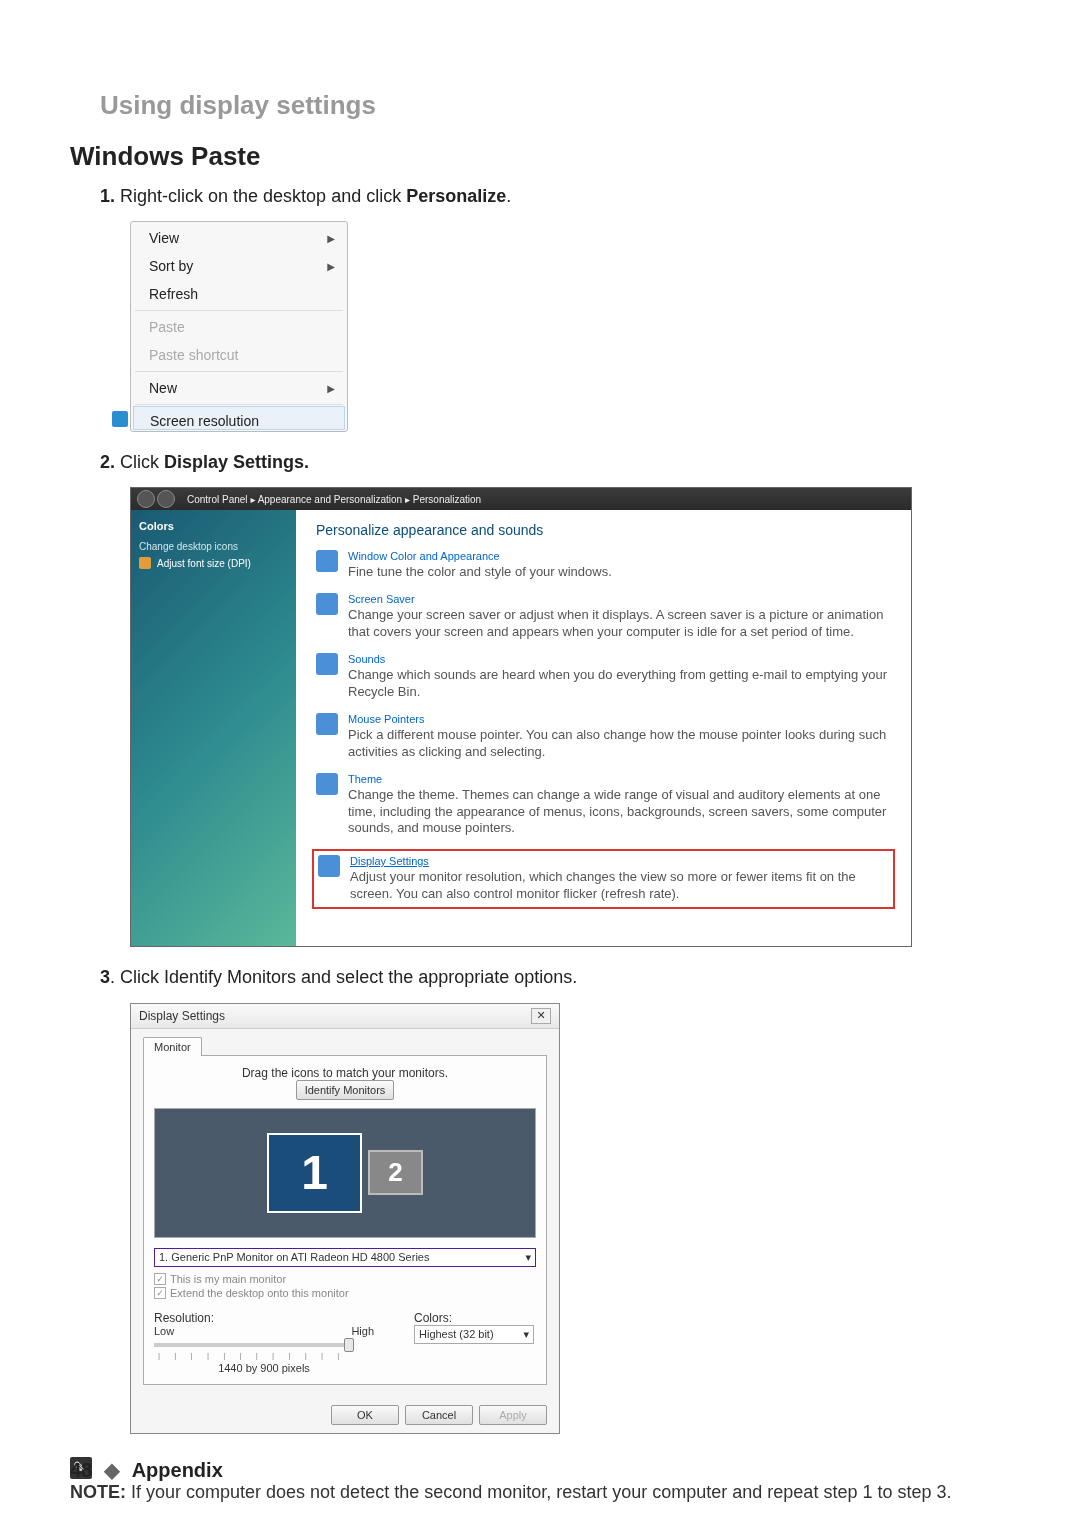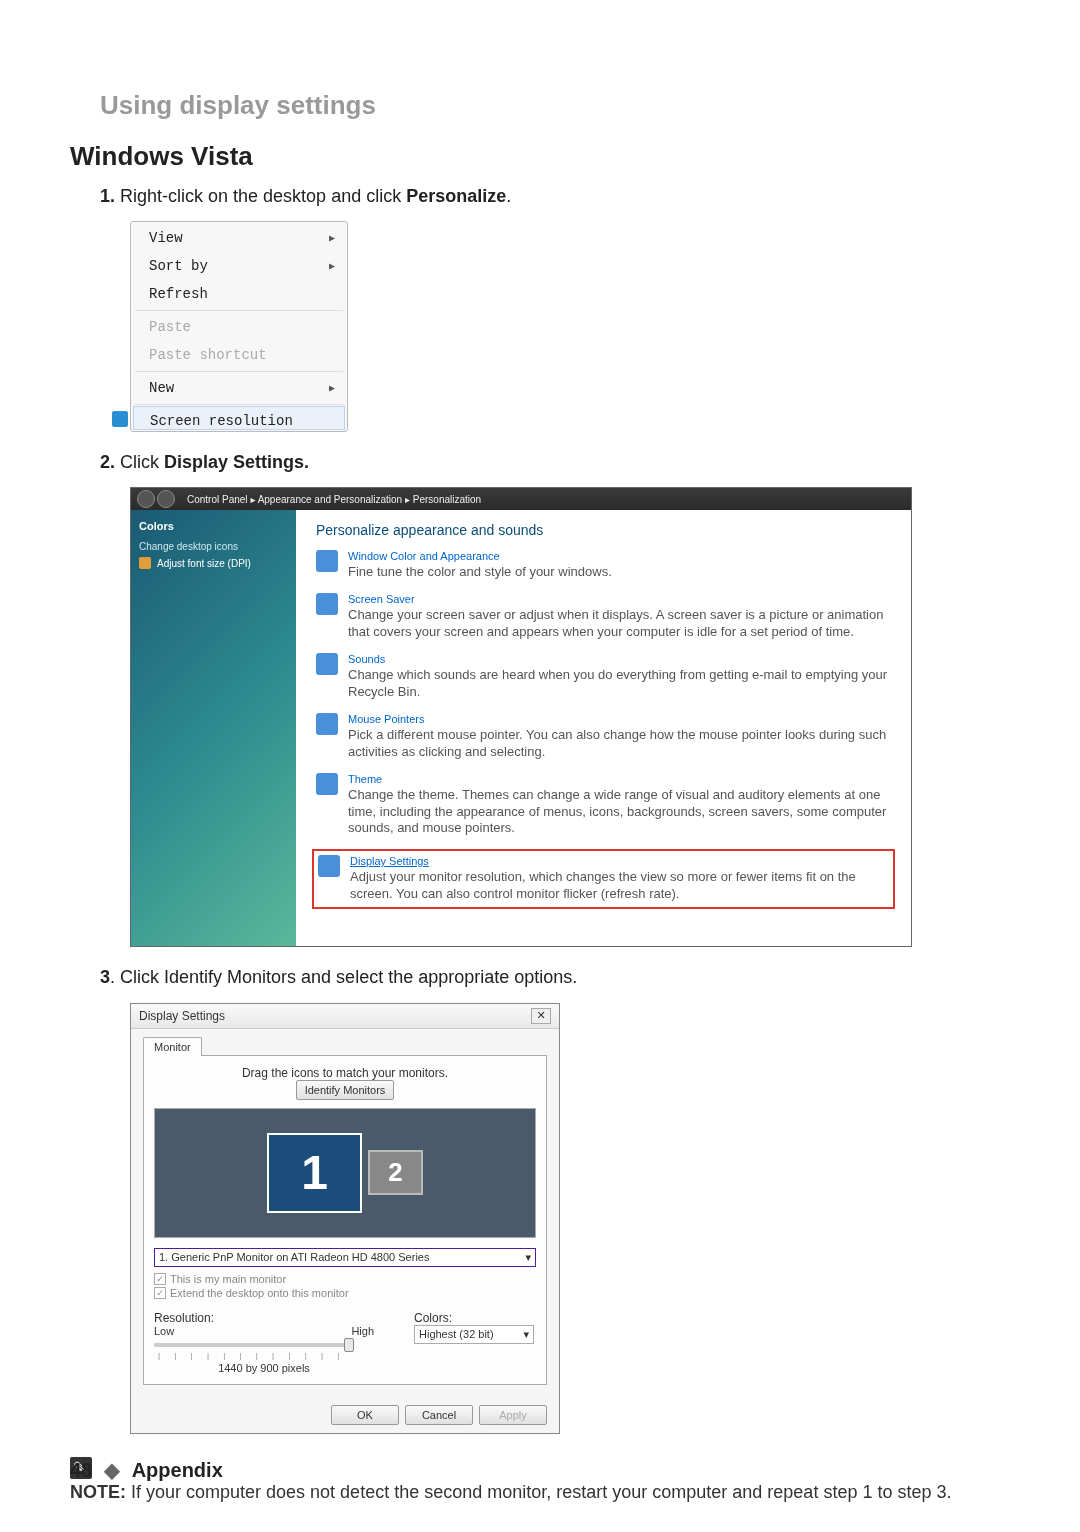--- a/index.html
+++ b/index.html
@@ -39,21 +39,20 @@
     
     .context-menu {
       width: 218px;
       background: #f7f7f7;
       border: 1px solid #bbb;
       border-radius: 3px;
       margin-left: 60px;
       margin-bottom: 18px;
       font-size: 14px;
       padding: 2px 0;
-      font-family: Liberation Mono, monospace;
     }
     .cm-item {
       padding: 6px 12px 6px 18px;
       display: flex;
       justify-content: space-between;
       align-items: center;
       color: #222;
     }
     .cm-item.disabled { color: #aaa; }
     .cm-sep { height: 1px; background: #ddd; margin: 2px 4px; }
@@ -263,21 +262,21 @@
       display: flex;
       align-items: center;
       gap: 12px;
     }
     .footer-diamond { color: #666; }
   </style>
 </head>
 <body>
 
 <div class="section-title">Using display settings</div>
-<div class="subsection-title">Windows Vista</div>
+<div class="subsection-title">Windows Paste</div>
 
 <div class="step">
   <span class="step-num">1.</span>
   <span>Right-click on the desktop and click </span><span class="bold">Personalize</span><span>.</span>
 </div>
 
 <div class="context-menu">
   <div class="cm-item">
     <span>View</span>
     <span class="cm-arrow">▶</span>

